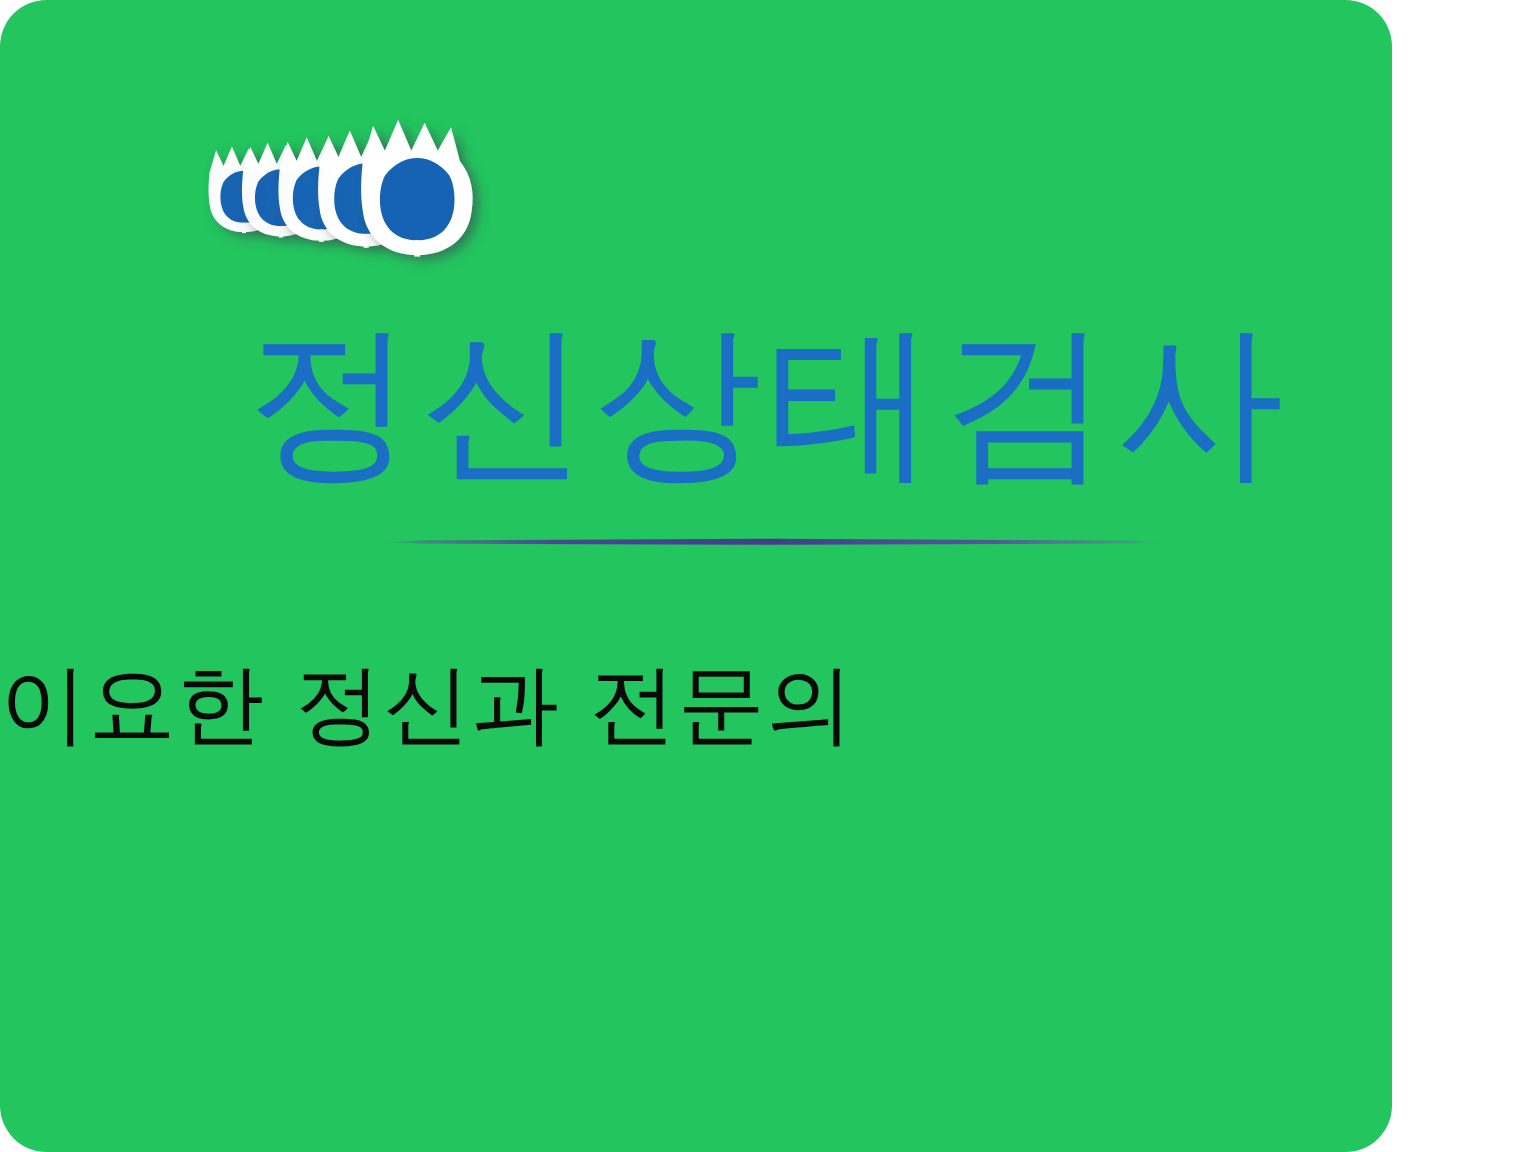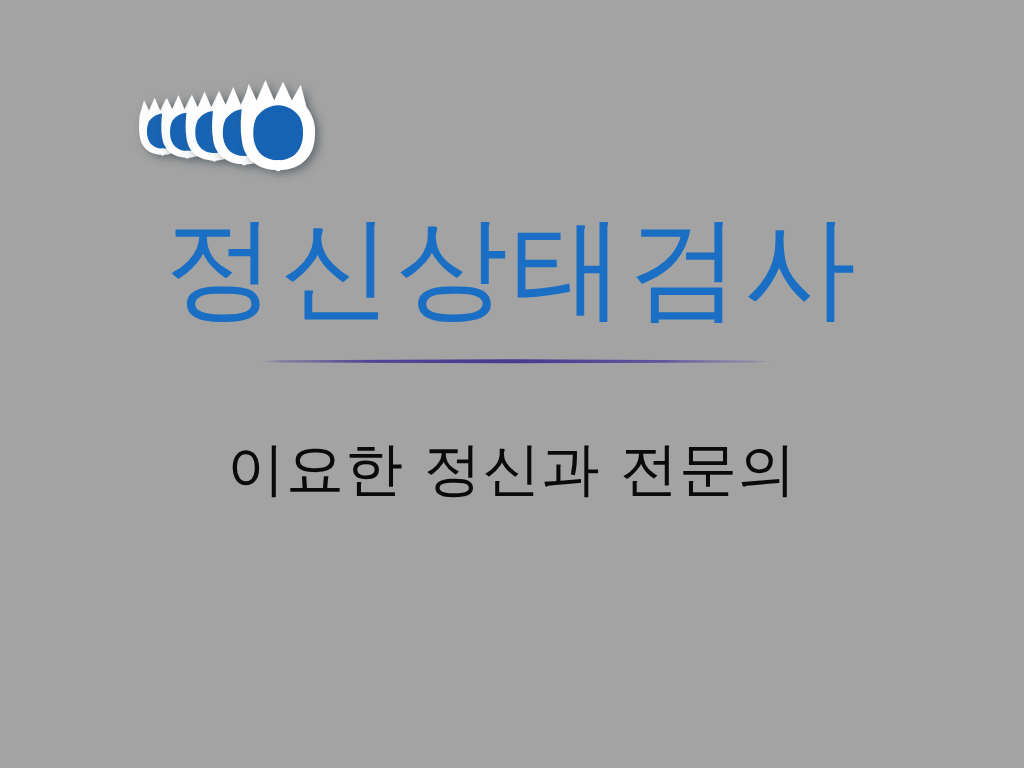--- a/index.html
+++ b/index.html
@@ -9,24 +9,25 @@
   }
   body {
     width: 1024px;
     height: 768px;
     overflow: hidden;
     font-family: "Liberation Sans", sans-serif;
   }
 
   #slide {
     position: relative;
-    width: 1024px;
+    width: 928px;
     height: 768px;
-    background: #a3a3a3;
+    background: #22c55e;
     overflow: hidden;
+    border-radius: 31px;
   }
 
   
   #logo {
     position: absolute;
     left: 128px;
     top: 72px;
     width: 200px;
     height: 125px;
   }
@@ -71,21 +72,20 @@
     width: 520px;
     height: 18px;
   }
 
   
   #subtitle {
     position: absolute;
     left: 0;
     top: 433px;
     width: 1024px;
-    text-align: center;
     font-family: "DejaVu Serif", "Liberation Serif", serif;
     font-size: 58px;
     line-height: 72px;
     color: #0a0a0a;
     letter-spacing: 1px;
     white-space: pre;
   }
 </style>
 </head>
 <body>

